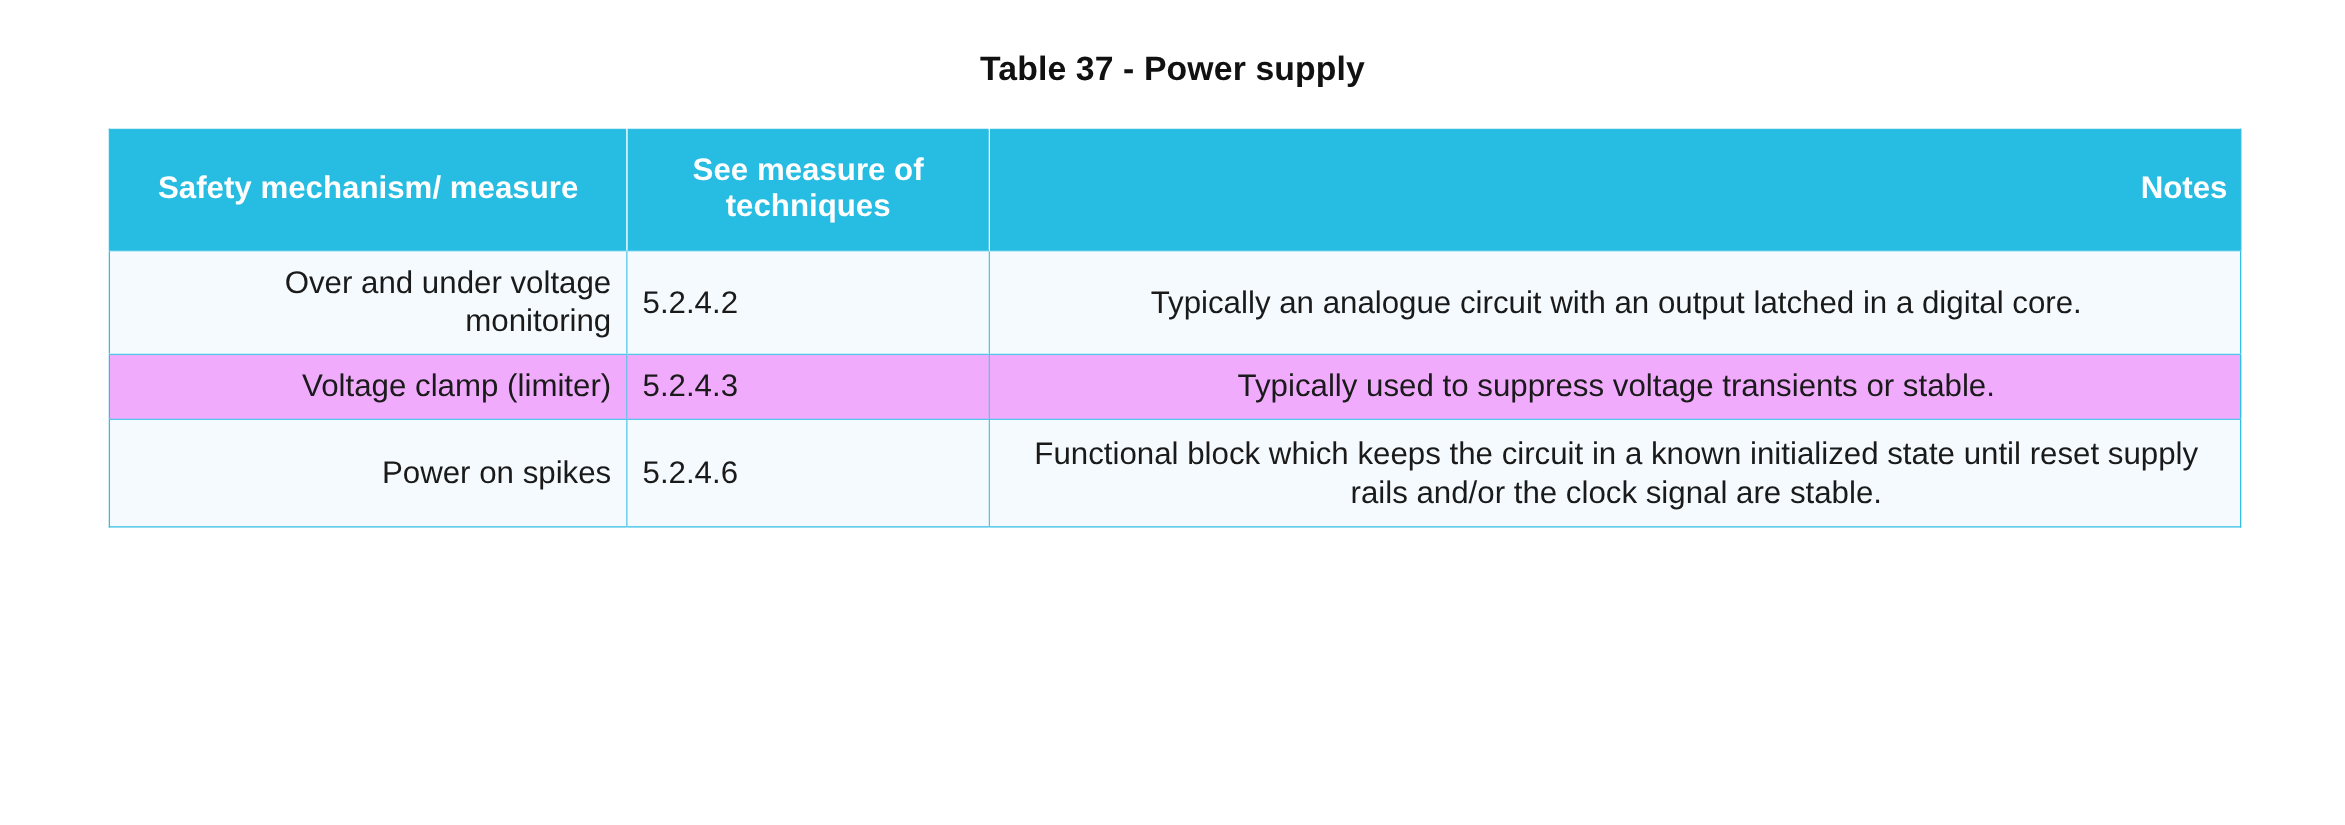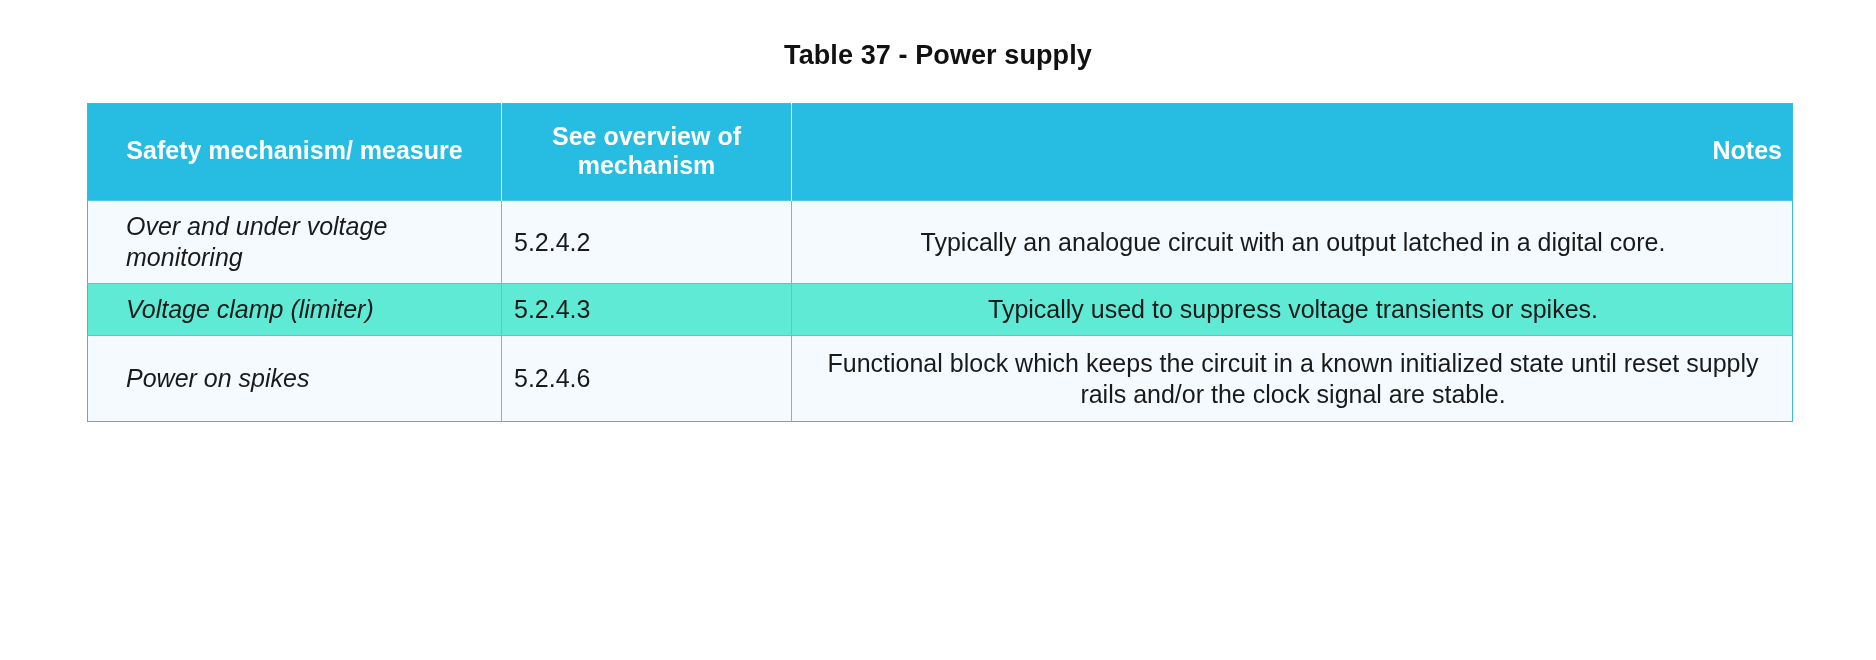--- a/index.html
+++ b/index.html
@@ -69,23 +69,23 @@
     vertical-align: middle;
     line-height: 1.24;
     border-top: 1px solid #4FC7E8;
     border-right: 1px solid #4FC7E8;
     box-sizing: border-box;
     padding: 10px 12px;
   }
   tbody td:last-child { border-right: none; }
 
   tbody tr.alt td { background: #F4FAFD; }
-  tbody tr.plain td { background: #5eead4; }
+  tbody tr.plain td { background: #f0abfc; }
 
-  td.col-mech { padding-left: 38px; text-align: left; font-style: italic; }
+  td.col-mech { padding-left: 38px; text-align: right; }
   td.col-ref  { text-align: left; }
   td.col-note { padding-left: 14px; text-align: center; }
 
   tr.r1 td { height: 72px; }
   tr.r2 td { height: 48px; }
   tr.r3 td { height: 48px; }
   tr.r4 td { height: 85px; }
   tr.r5 td { height: 86px; }
 </style>
 </head>
@@ -98,34 +98,34 @@
   <div class="table-wrap">
     <table class="data-table">
       <colgroup>
         <col class="c1">
         <col class="c2">
         <col class="c3">
       </colgroup>
       <thead>
         <tr>
           <th>Safety mechanism/ measure</th>
-          <th>See overview of mechanism</th>
+          <th>See measure of techniques</th>
           <th>Notes</th>
         </tr>
       </thead>
       <tbody>
         <tr class="alt r1">
           <td class="col-mech">Over and under voltage monitoring</td>
           <td class="col-ref">5.2.4.2</td>
           <td class="col-note">Typically an analogue circuit with an output latched in a digital core.</td>
         </tr>
         <tr class="plain r2">
           <td class="col-mech">Voltage clamp (limiter)</td>
           <td class="col-ref">5.2.4.3</td>
-          <td class="col-note">Typically used to suppress voltage transients or spikes.</td>
+          <td class="col-note">Typically used to suppress voltage transients or stable.</td>
         </tr>
         <tr class="alt r5">
           <td class="col-mech">Power on spikes</td>
           <td class="col-ref">5.2.4.6</td>
           <td class="col-note">Functional block which keeps the circuit in a known initialized state until reset supply rails and/or the clock signal are stable.</td>
         </tr>
       </tbody>
     </table>
   </div>
 

